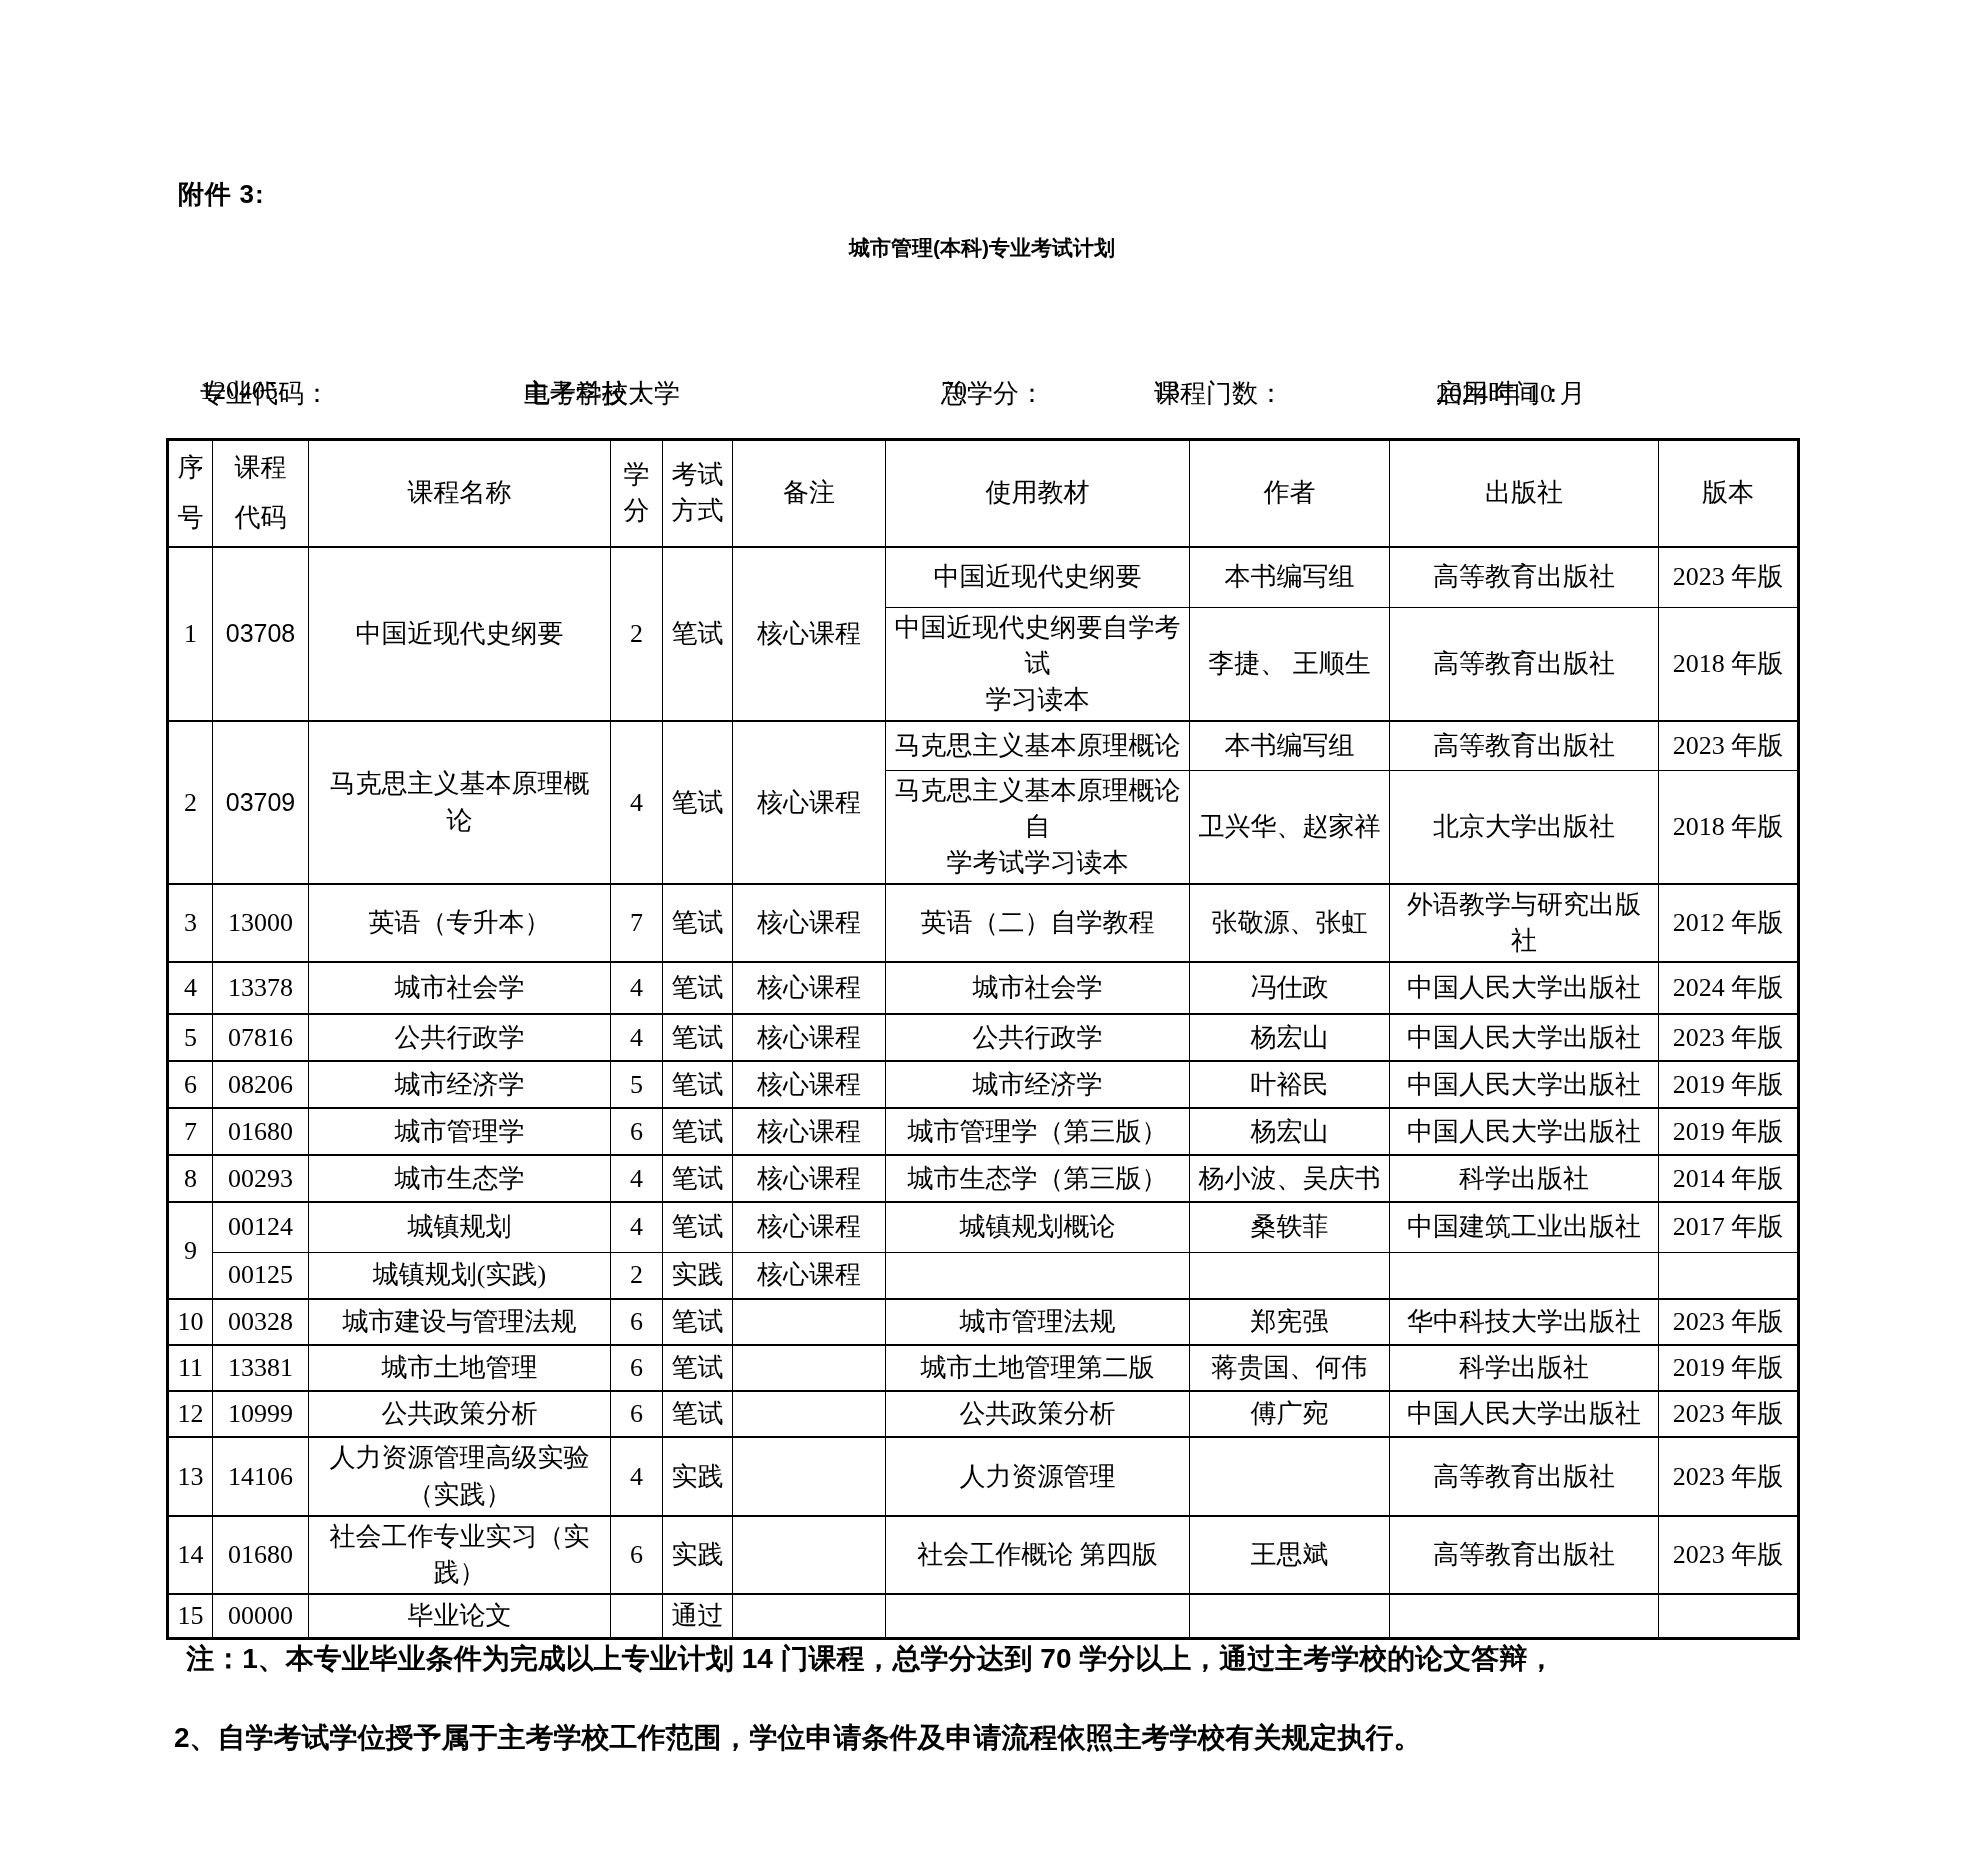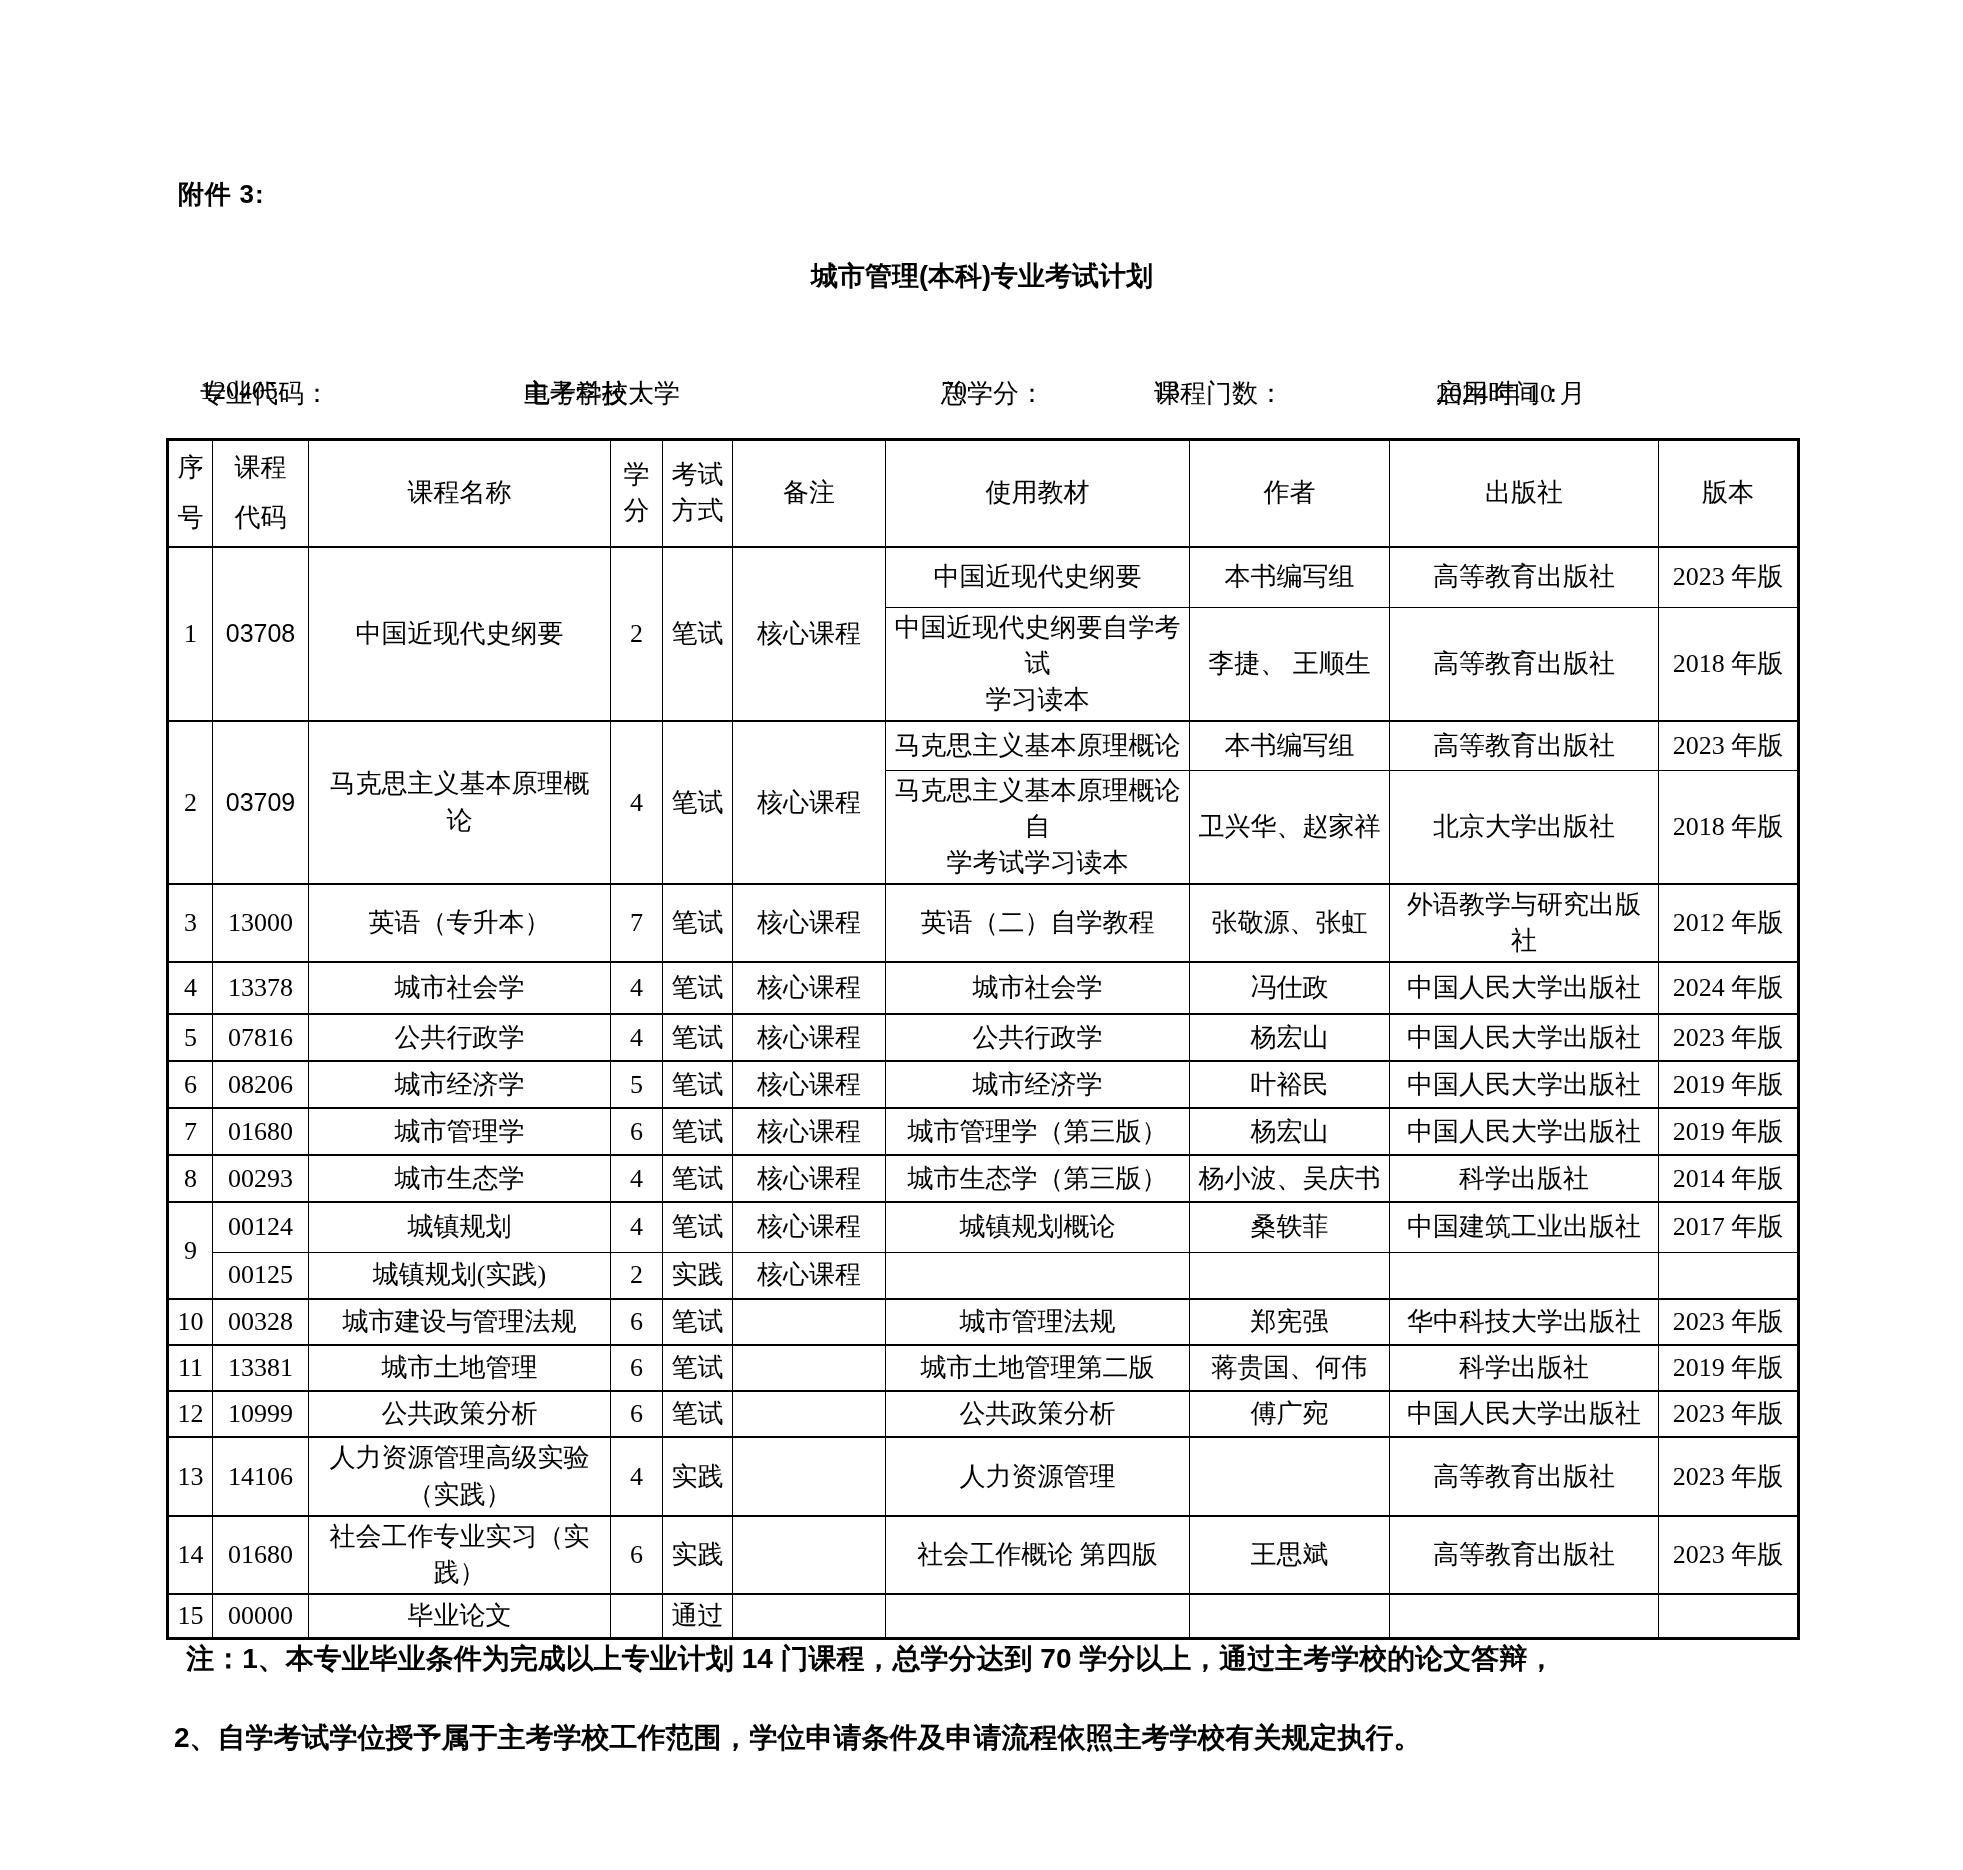--- a/index.html
+++ b/index.html
@@ -9,21 +9,21 @@
     overflow:hidden;
   }
   .attachment {
     position:absolute; left:178px; top:133px;
     font-family:"Liberation Sans","DejaVu Sans",sans-serif;
     font-weight:bold; font-size:26px; letter-spacing:0.8px;margin-top:44px;
   }
   .title {
     position:absolute; left:0; top:234px; width:1964px; text-align:center;
     font-family:"Liberation Sans","DejaVu Sans",sans-serif;
-    font-weight:bold; font-size:27px;margin-top:24px;
+    font-weight:bold; font-size:21px;
   }
   .meta { position:absolute; top:376px; left:0; width:1824px; height:38px; font-size:26px; }
   .meta span { position:absolute; white-space:nowrap; }
   .m1 { left:200px; }
   .m2 { left:524px; }
   .m3 { left:941px; }
   .m4 { left:1154px; }
   .m5 { left:1436px; }
 
   table.plan {

